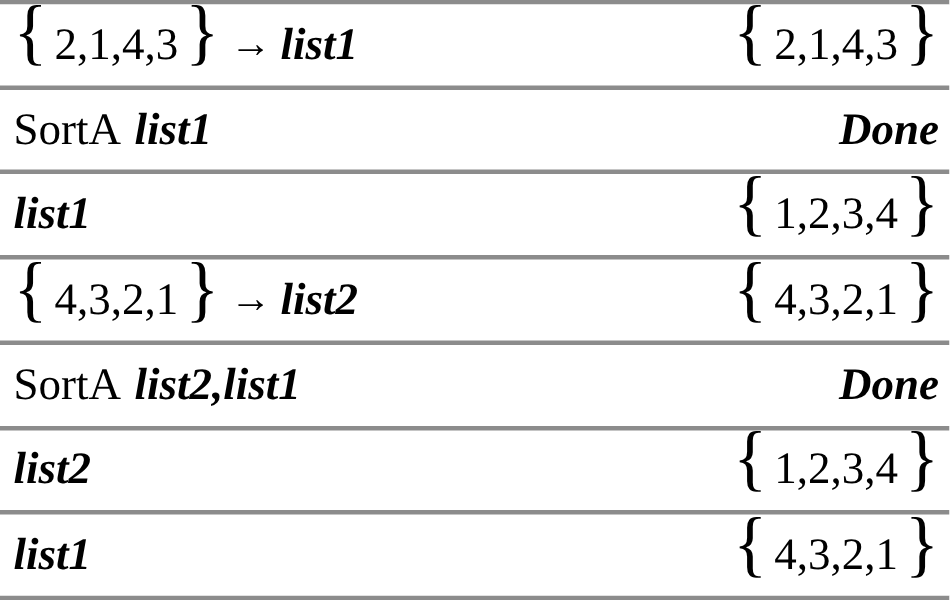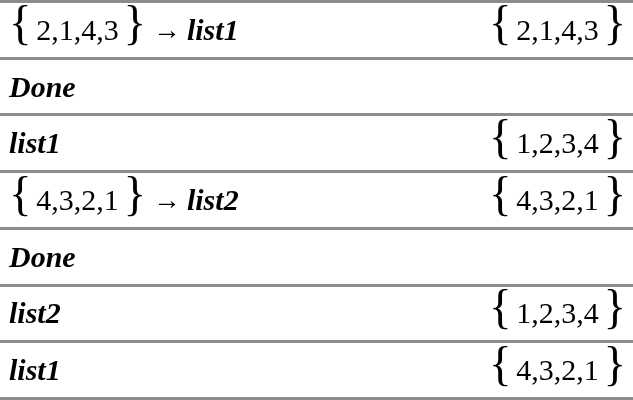--- a/index.html
+++ b/index.html
@@ -54,31 +54,33 @@
 </style>
 </head>
 <body>
 
 <div class="history">
     <div class="row">
       <div class="cell-input"><span class="seg-brace open">{</span><span class="seg-roman">2,1,4,3</span><span class="seg-brace close">}</span><span class="seg-arrow">→</span><span class="seg-italic">list1</span></div>
       <div class="cell-result"><span class="seg-brace open">{</span><span class="seg-roman">2,1,4,3</span><span class="seg-brace close">}</span></div>
     </div>
     <div class="row">
+      <div class="cell-input"><span class="seg-kw">SortA</span><span class="seg-italic">list1</span></div>
       <div class="cell-result"><span class="seg-italic">Done</span></div>
     </div>
     <div class="row">
       <div class="cell-input"><span class="seg-italic">list1</span></div>
       <div class="cell-result"><span class="seg-brace open">{</span><span class="seg-roman">1,2,3,4</span><span class="seg-brace close">}</span></div>
     </div>
     <div class="row">
       <div class="cell-input"><span class="seg-brace open">{</span><span class="seg-roman">4,3,2,1</span><span class="seg-brace close">}</span><span class="seg-arrow">→</span><span class="seg-italic">list2</span></div>
       <div class="cell-result"><span class="seg-brace open">{</span><span class="seg-roman">4,3,2,1</span><span class="seg-brace close">}</span></div>
     </div>
     <div class="row">
+      <div class="cell-input"><span class="seg-kw">SortA</span><span class="seg-italic">list2,list1</span></div>
       <div class="cell-result"><span class="seg-italic">Done</span></div>
     </div>
     <div class="row">
       <div class="cell-input"><span class="seg-italic">list2</span></div>
       <div class="cell-result"><span class="seg-brace open">{</span><span class="seg-roman">1,2,3,4</span><span class="seg-brace close">}</span></div>
     </div>
     <div class="row">
       <div class="cell-input"><span class="seg-italic">list1</span></div>
       <div class="cell-result"><span class="seg-brace open">{</span><span class="seg-roman">4,3,2,1</span><span class="seg-brace close">}</span></div>
     </div>

